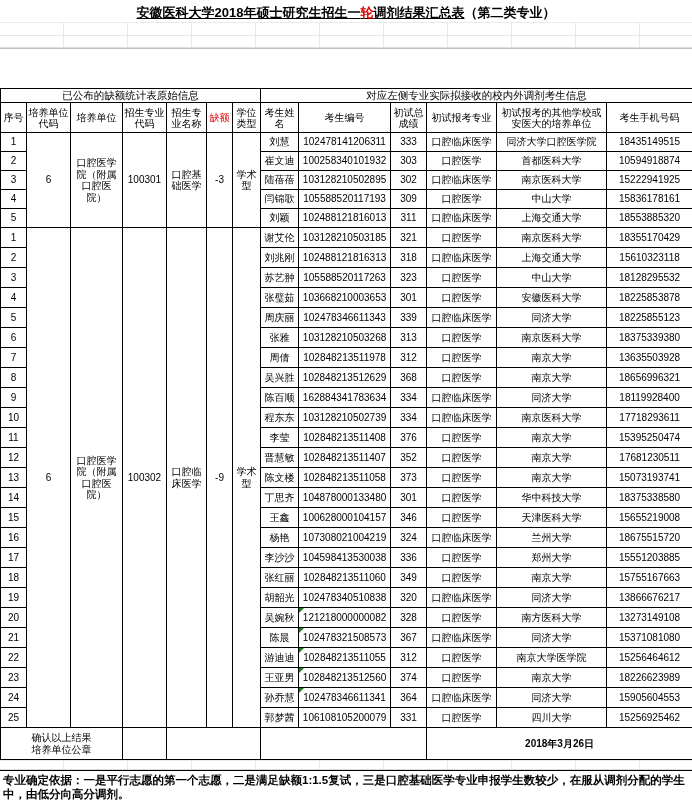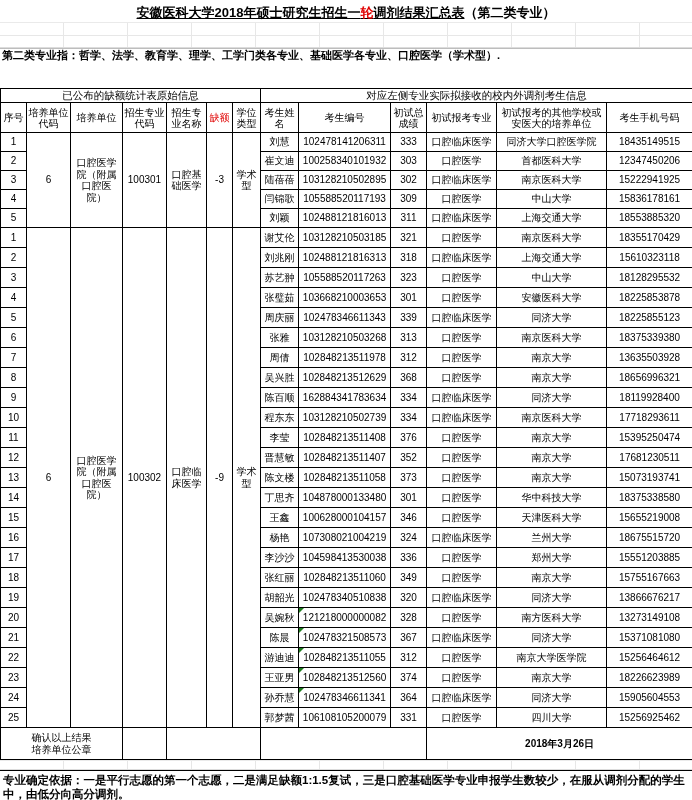--- a/index.html
+++ b/index.html
@@ -98,23 +98,20 @@
   <div class="title-row">
     <span class="title-underline">
       <span>安徽医科大学2018年硕士研究生招生一</span><span class="title-red">轮</span><span>调剂结果汇总表</span>
     </span>
     <span>（第二类专业）</span>
   </div>
 
   <div class="grid-band band-top"></div>
 
   <div class="notes">
-    <div class="note-line1">
-      <span class="bn-label">第二类专业指：</span><span class="note-rest">哲学、法学、教育学、理学、工学门类各专业、基础医学各专业、口腔医学（学术型）.</span>
-    </div>
   </div>
 
   <table class="results">
     <colgroup>
       <col style="width:26px">
         <col style="width:44px">
         <col style="width:52px">
         <col style="width:44px">
       <col style="width:40px">
         <col style="width:26px">
@@ -163,21 +160,21 @@
           <td>同济大学口腔医学院</td>
           <td class="num">18435149515</td>
         </tr>
         <tr class="g0">
           <td>2</td>
           <td>崔文迪</td>
           <td class="num exam-cell">100258340101932</td>
           <td>303</td>
           <td>口腔医学</td>
           <td>首都医科大学</td>
-          <td class="num">12347450206</td>
+          <td class="num">10594918874</td>
         </tr>
         <tr class="g0">
           <td>3</td>
           <td>陆蓓蓓</td>
           <td class="num exam-cell">103128210502895</td>
           <td>302</td>
           <td>口腔临床医学</td>
           <td>南京医科大学</td>
           <td class="num">15222941925</td>
         </tr>

